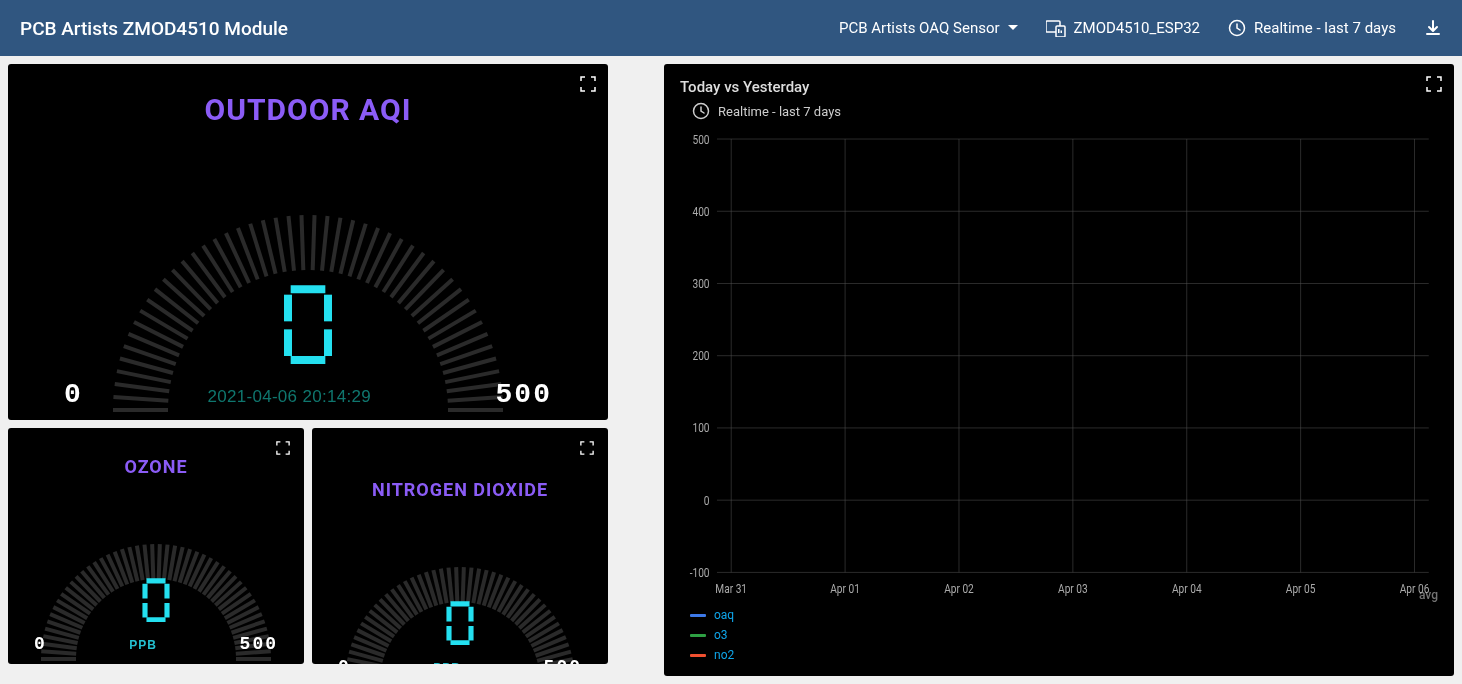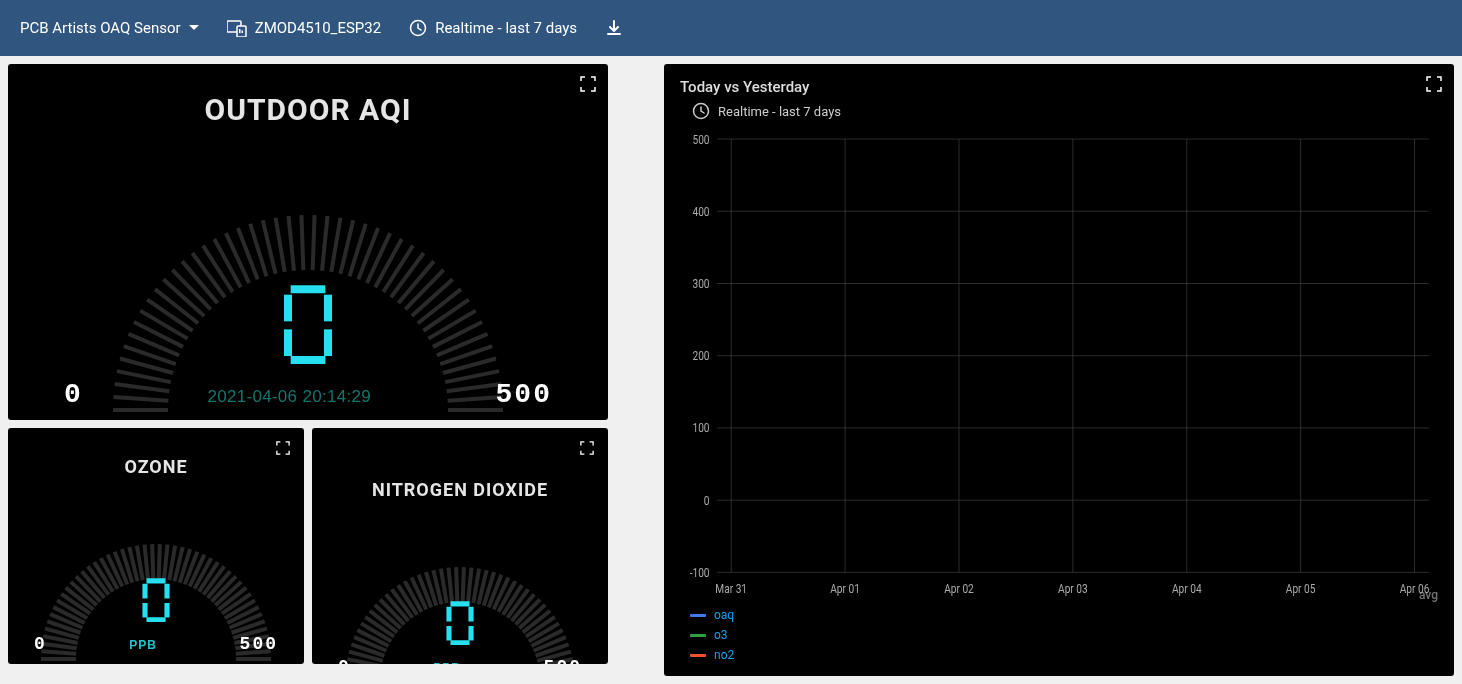--- a/index.html
+++ b/index.html
@@ -47,21 +47,21 @@
   width: 16px; height: 16px;
   color: #fff;
   cursor: pointer;
   z-index: 5;
 }
 .gauge-wrap {
   display: flex; flex-direction: column; align-items: center;
   height: 100%; padding-top: 28px;
 }
 .gauge-title {
-  color: #e5e5e5; font-weight: 700; letter-spacing: 1px;
+  color: #8b5cf6; font-weight: 700; letter-spacing: 1px;
 }
 .gauge-title-lg { font-size: 30px; margin-bottom: 8px; }
 .gauge-title-sm { font-size: 18px; margin-top: 28px; margin-bottom: 4px; }
 .gauge-svg-wrap { position: relative; flex: 1; width: 100%; display: flex; justify-content: center; align-items: flex-end; }
 .gauge-bottom {
   position: absolute; width: 100%;
   display: flex; justify-content: space-between; align-items: baseline;
   color: #fff; font-family: 'DSEG7', monospace;
   padding: 0 30px;
 }
@@ -81,20 +81,21 @@
 .legend-item { display: flex; align-items: center; gap: 8px; color: #0ea5e9; }
 .legend-swatch { width: 16px; height: 3px; border-radius: 1px; }
 .avg-label { color: #737373; font-size: 12px; font-weight: 500; margin-top: -20px;}
 
 
 </style>
 </head>
 <body>
 
 <div class="header">
+  <div class="header-title">PCB Artists ZMOD4510 Module</div>
   <div class="header-right">
     <div class="header-item">
       <span>PCB Artists OAQ Sensor</span>
       <svg class="icon" width="10" height="6" viewBox="0 0 10 6">
           <path d="M0 0 L5 5 L10 0 Z"></path>
         </svg>
     </div>
     <div class="header-item">
       <svg class="icon" width="20" height="18" viewBox="0 0 20 18">
           <rect x="0" y="2" width="14" height="11" rx="1" fill="none" stroke="#fff" stroke-width="1.5"></rect>

